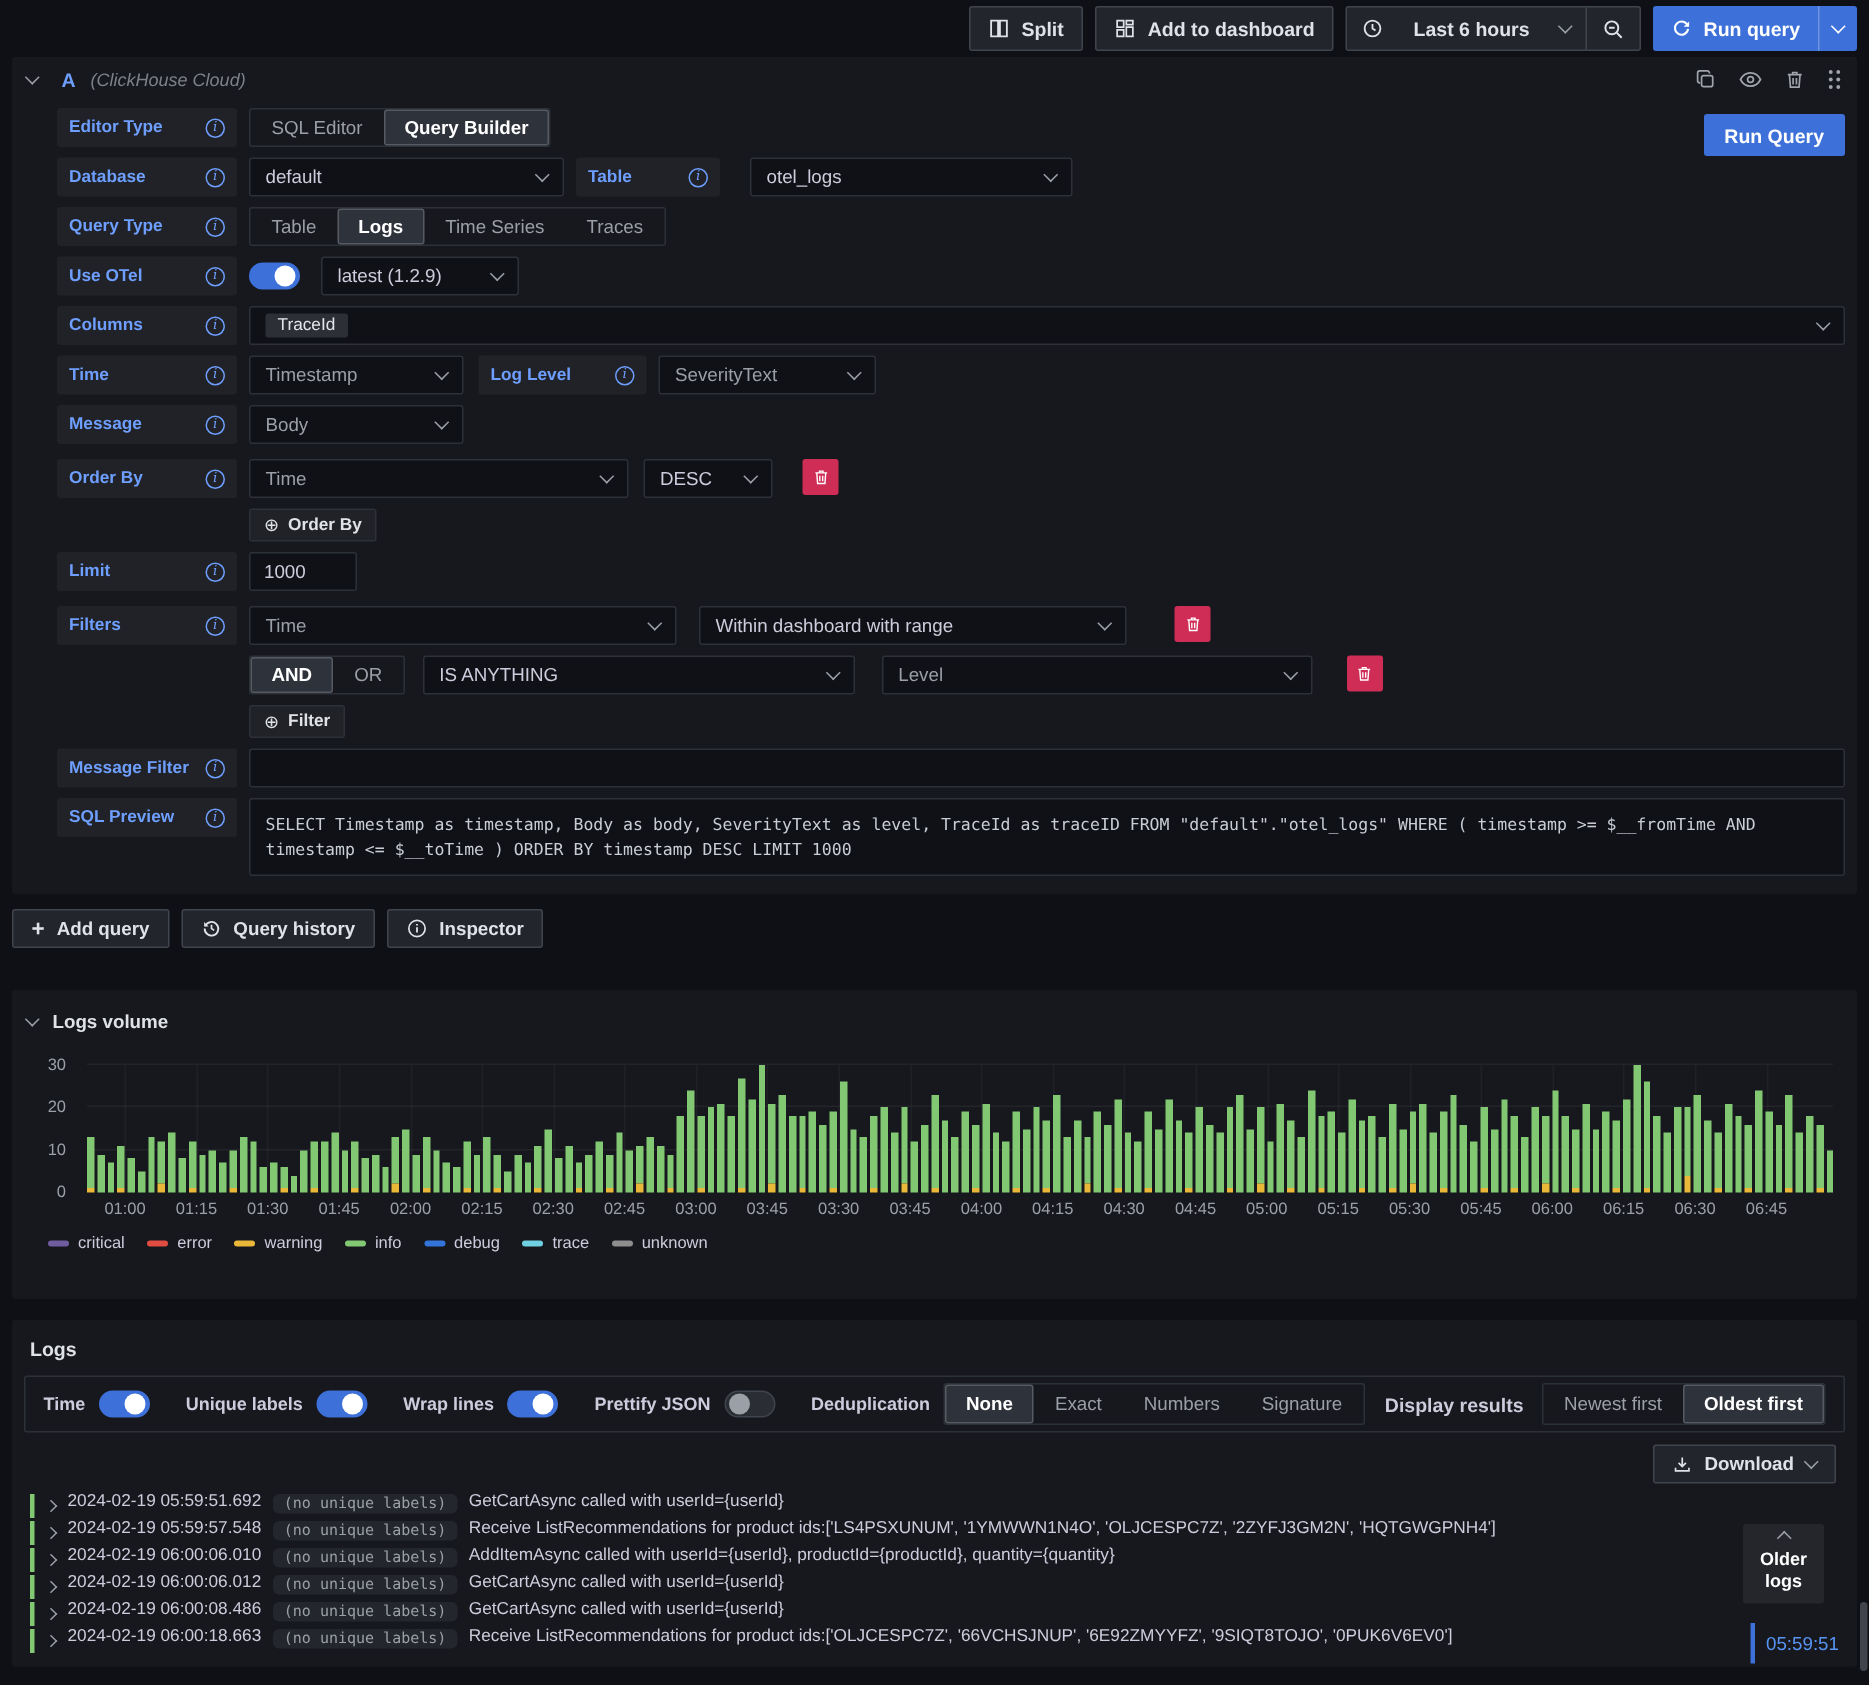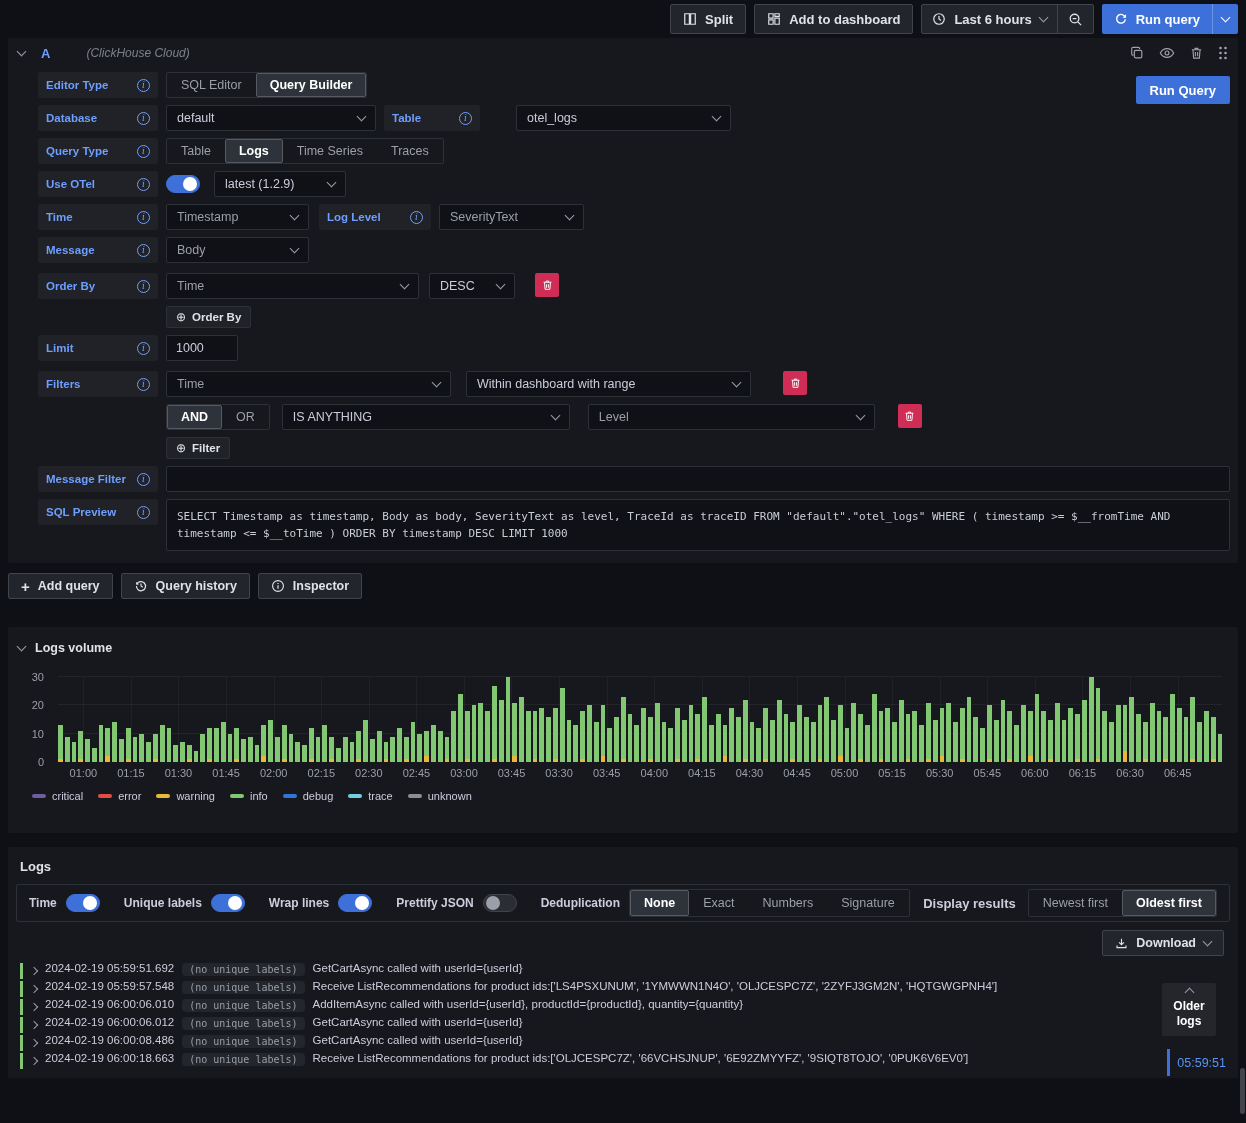--- a/index.html
+++ b/index.html
@@ -36,33 +36,33 @@
   .trash-btn{width:24px;height:24px;border-radius:2px;background:var(--red);border:none;display:inline-flex;align-items:center;justify-content:center;color:#fff;cursor:pointer;flex:none;}
 
   
   .topbar{height:38px;display:flex;align-items:center;padding:4px 8px;gap:8px;}
   .ds-picker{width:196px;height:30px;background:#15161b;border:1px solid var(--border-light);border-radius:2px;display:flex;align-items:center;gap:8px;padding:0 10px;cursor:pointer;}
   .ds-logo{width:16px;height:16px;border-radius:2px;background:#f6f740;position:relative;overflow:hidden;flex:none;}
   .ds-logo::before{content:"";position:absolute;inset:2px 3px;background:repeating-linear-gradient(90deg,#1c1c1c 0 1.5px,transparent 1.5px 4px);}
   .ds-picker .lbl{flex:1;color:#e3e5e8;font-weight:600;}
   .topbar-right{margin-left:auto;display:flex;align-items:center;gap:8px;}
   .time-group{display:inline-flex;align-items:stretch;border:1px solid var(--border-light);border-radius:2px;background:#22252b;height:30px;}
-  .time-group .part{display:inline-flex;align-items:center;gap:8px;padding:0 10px;cursor:pointer;color:#dfe2e6;font-weight:600;}
+  .time-group .part{display:inline-flex;align-items:center;gap:20px;padding:0 10px;cursor:pointer;color:#dfe2e6;font-weight:600;}
   .time-group .divider{width:1px;background:var(--border-light);}
   .runq{display:inline-flex;align-items:stretch;background:var(--blue);border-radius:2px;height:30px;overflow:hidden;}
   .runq .main{display:inline-flex;align-items:center;gap:8px;padding:0 12px;color:#fff;font-weight:700;cursor:pointer;}
   .runq .caret-part{display:inline-flex;align-items:center;padding:0 9px;border-left:1px solid rgba(255,255,255,.25);cursor:pointer;}
   .runq .caret{border-color:#fff;}
 
   
   .panel{background:var(--panel);margin:0 8px;border-radius:2px;}
   .qpanel{position:relative;padding-bottom:12px;}
   .qheader{height:30px;display:flex;align-items:center;gap:10px;padding:0 10px;}
   .refid{color:var(--label-blue);font-weight:700;font-size:13px;margin-left:6px;}
-  .dshint{color:var(--faint);font-style:italic;font-size:12px;margin-left:26px;}
+  .dshint{color:var(--faint);font-style:italic;font-size:12px;}
   .qheader-icons{margin-left:auto;display:flex;align-items:center;gap:15px;}
   .qrows{padding:4px 8px 0 30px;display:flex;flex-direction:column;gap:7px;}
   .qrow{display:flex;align-items:flex-start;gap:8px;}
   .flabel{width:120px;height:26px;background:var(--panel2);border-radius:2px;display:flex;align-items:center;padding:0 8px;gap:6px;flex:none;}
   .flabel .t{color:var(--label-blue);font-size:11.5px;font-weight:700;flex:1;white-space:nowrap;}
   .flabel.inline{width:112px;}
   .run-query-btn{position:absolute;top:38px;right:8px;height:28px;background:var(--blue);color:#fff;border:none;border-radius:2px;font-weight:700;font-size:13px;padding:0 14px;cursor:pointer;}
   .chip{background:#2c3036;border-radius:2px;padding:2px 8px;font-size:11.5px;color:#e3e5e8;}
   .addbtn{display:inline-flex;align-items:center;gap:6px;background:var(--panel2);border:1px solid var(--border);border-radius:2px;height:22px;padding:0 9px;color:#dfe2e6;font-size:11.5px;font-weight:700;cursor:pointer;}
   .addbtn .plus{font-size:12px;font-weight:400;}
@@ -231,21 +231,21 @@
         <span class="info-i"></span>
       </div>
       <div class="select" style="width:210px">
         <span class="val">default</span>
         <span class="caret"></span>
       </div>
       <div class="flabel" style="width:96px">
         <span class="t">Table</span>
         <span class="info-i"></span>
       </div>
-      <div class="select" style="width:215px;margin-left:28px">
+      <div class="select" style="width:215px;margin-left:12px">
         <span class="val">otel_logs</span>
         <span class="caret"></span>
       </div>
     </div>
 
     <div class="qrow">
       <div class="flabel">
         <span class="t">Query Type</span>
         <span class="info-i"></span>
       </div>
@@ -262,20 +262,31 @@
         <span class="t">Use OTel</span>
         <span class="info-i"></span>
       </div>
       <span class="switch on"></span>
       <div class="select" style="width:132px;margin-left:6px">
         <span class="val">latest (1.2.9)</span>
         <span class="caret"></span>
       </div>
     </div>
 
+    <div class="qrow">
+      <div class="flabel">
+        <span class="t">Columns</span>
+        <span class="info-i"></span>
+      </div>
+      <div class="select" style="flex:1">
+        <span class="chip">TraceId</span>
+        <span style="flex:1"></span>
+        <span class="caret"></span>
+      </div>
+    </div>
 
     <div class="qrow">
       <div class="flabel">
         <span class="t">Time</span>
         <span class="info-i"></span>
       </div>
       <div class="select" style="width:143px">
         <span class="val dim">Timestamp</span>
         <span class="caret"></span>
       </div>

